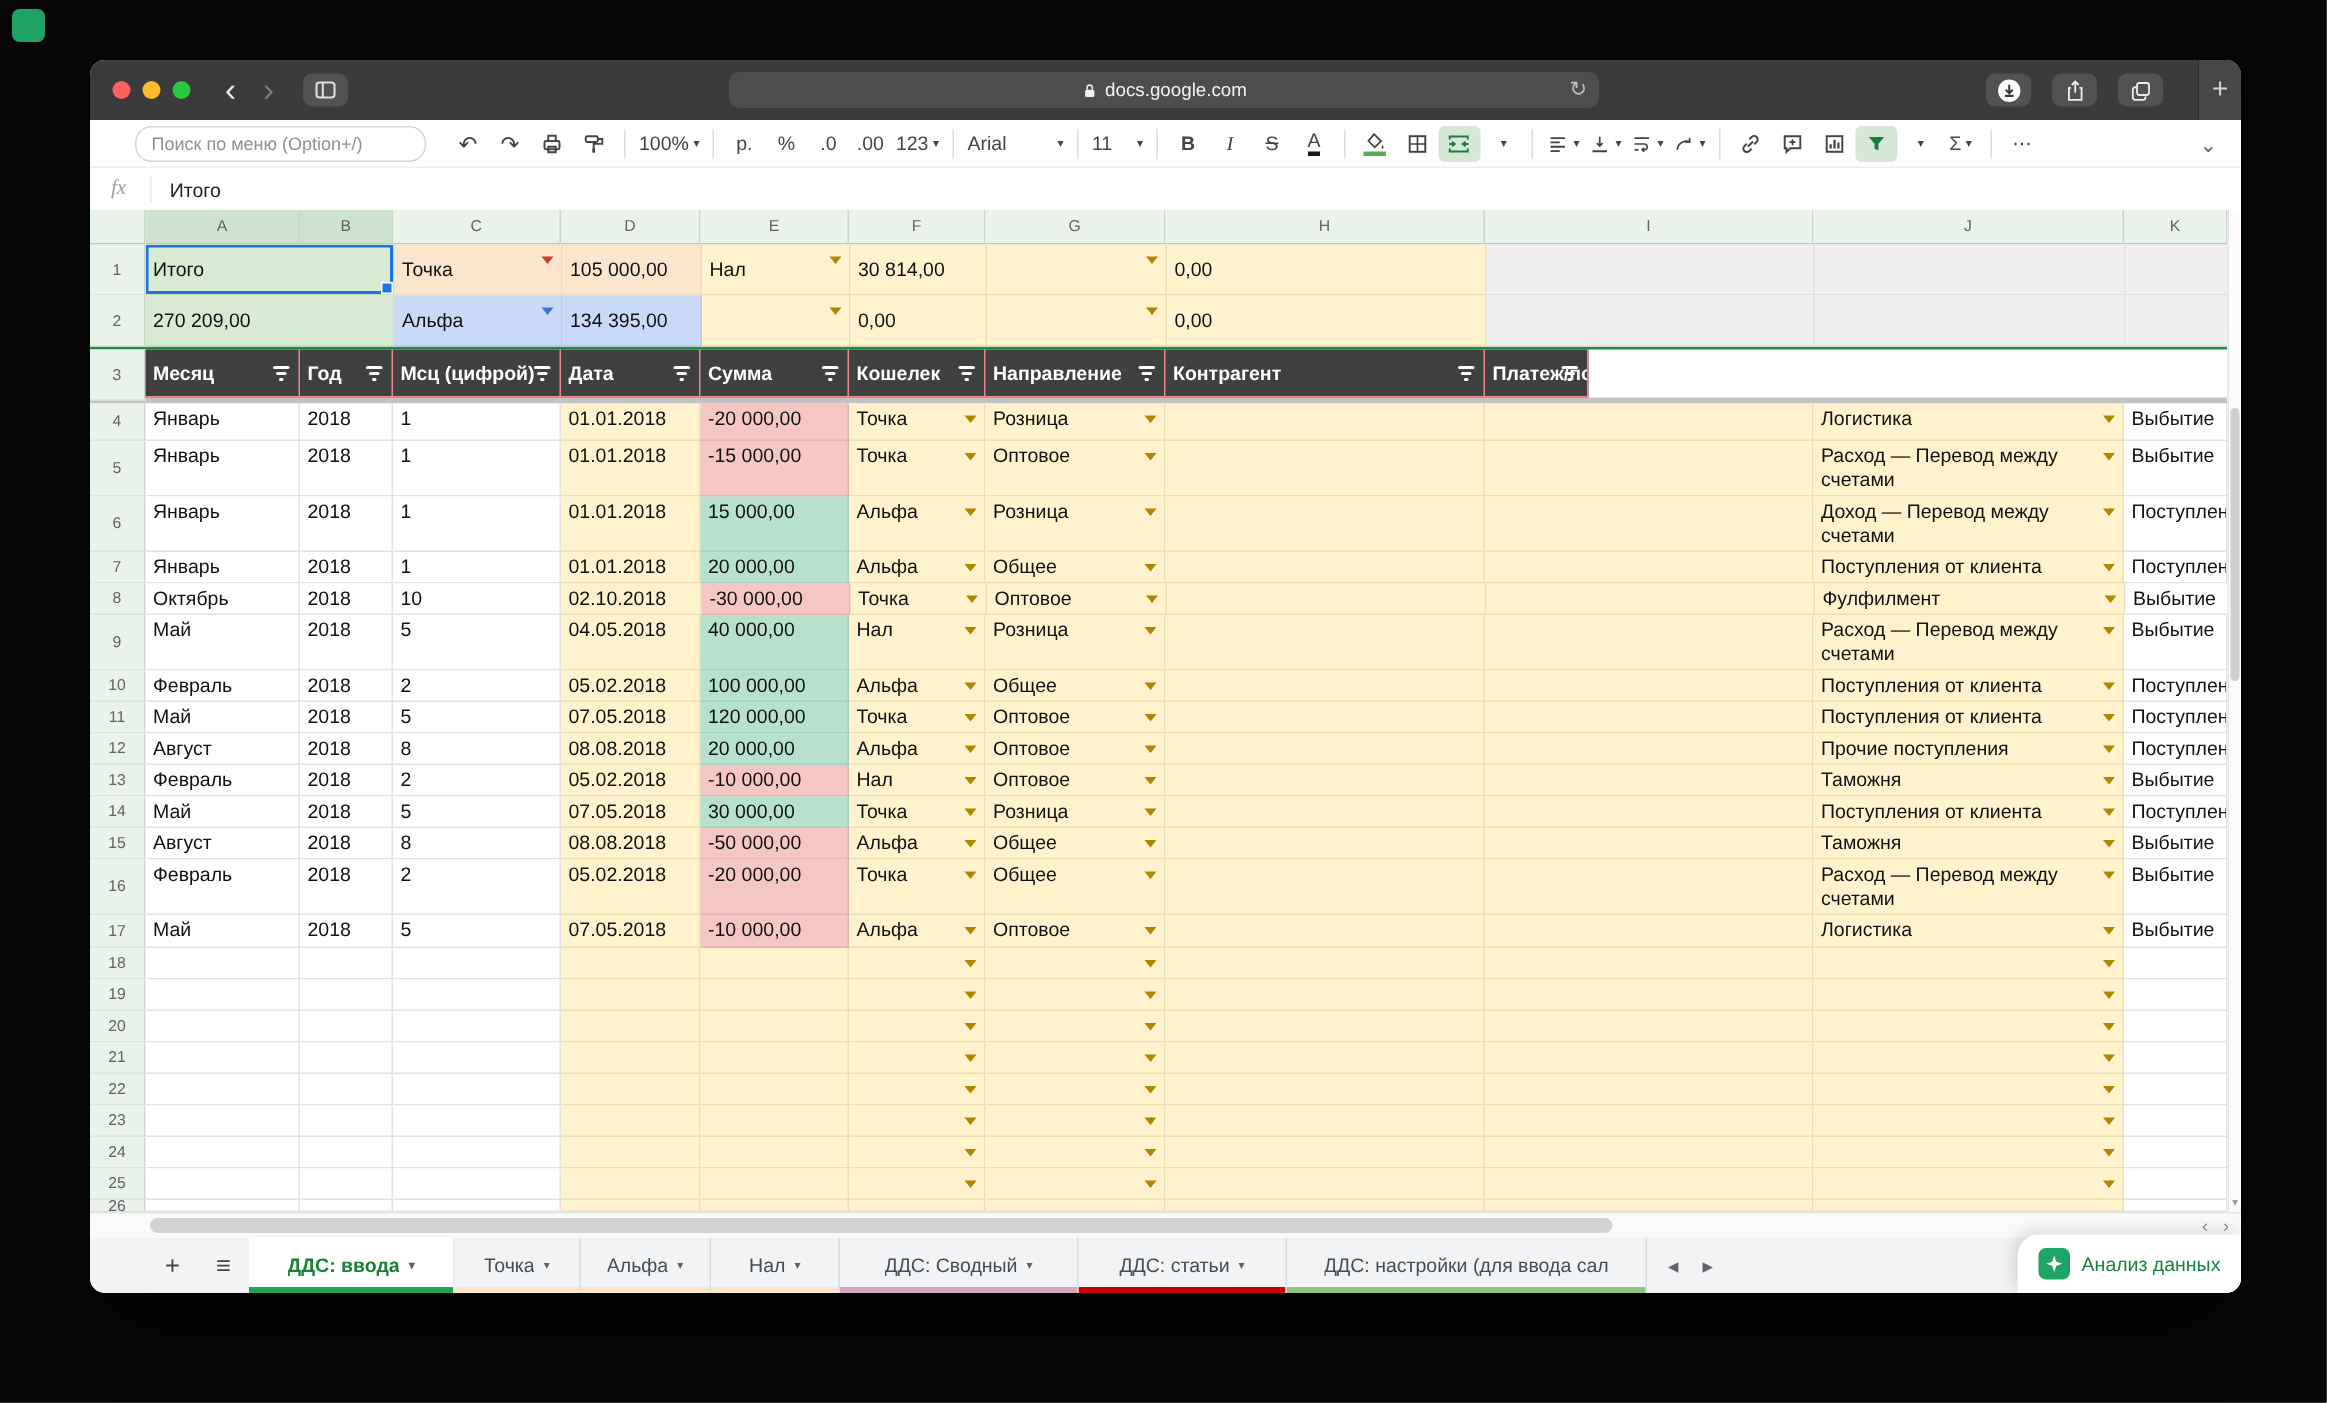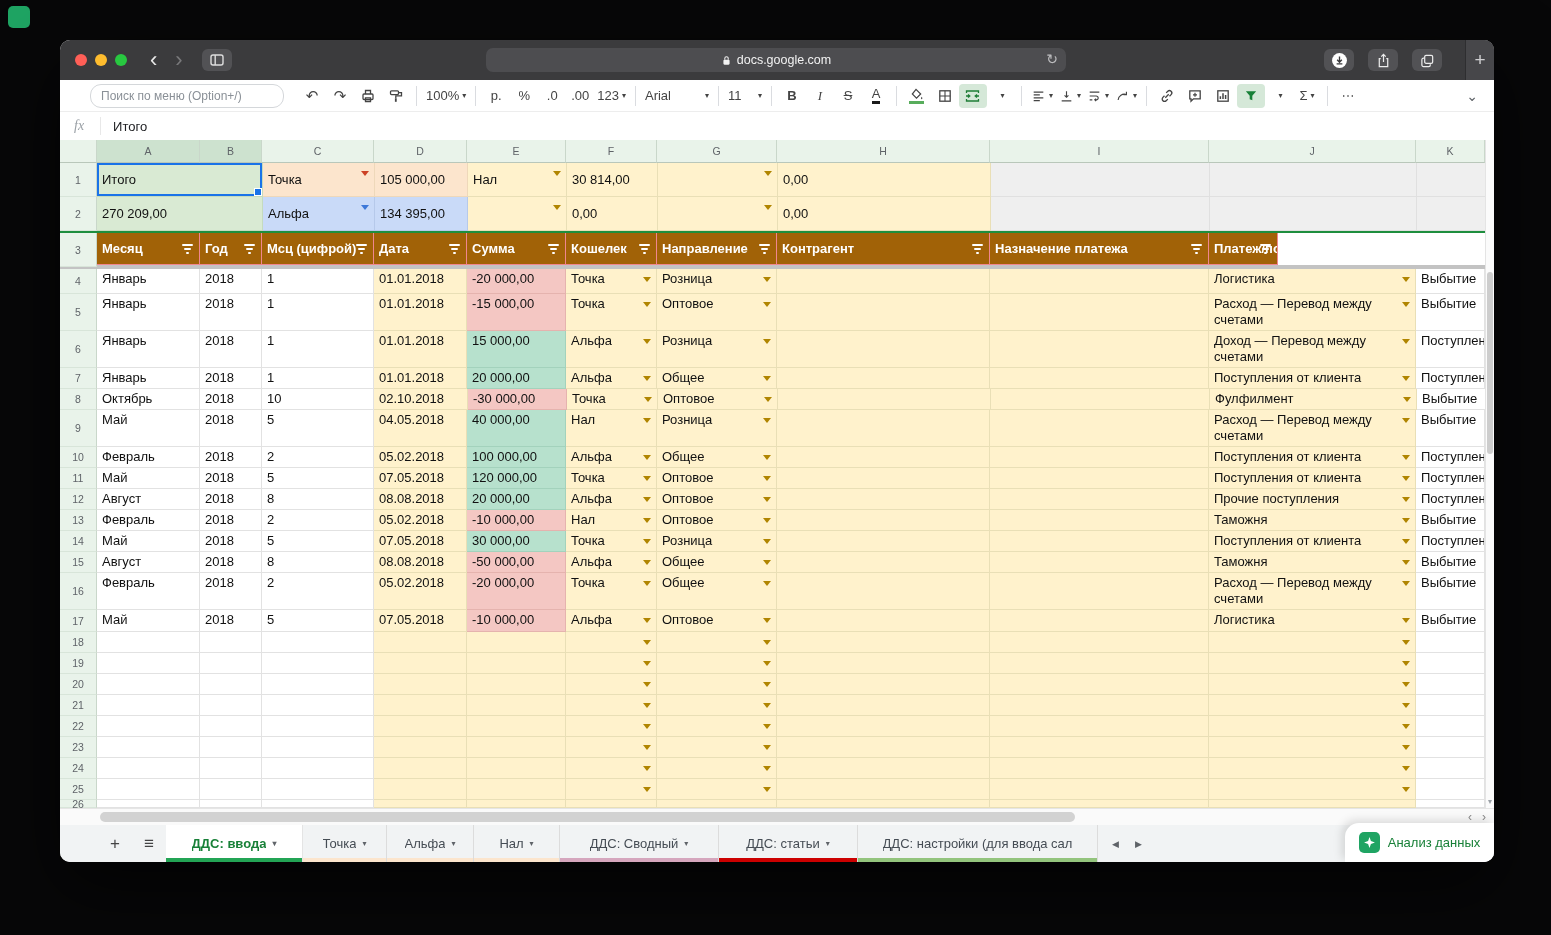--- a/index.html
+++ b/index.html
@@ -64,21 +64,21 @@
   .bg-gray{background:#efefef;border-color:#e0e0e0;}
   .bg-pos{background:#b7e1cd;border-color:#a3d2bc;}
   .bg-neg{background:#f4c7c3;border-color:#e5b3ae;}
   .cell.tall{line-height:29px;}
   .cell.art{white-space:normal;line-height:15.5px;padding-right:18px;}
   .dd{position:absolute;right:5px;top:8px;width:0;height:0;border-left:4px solid transparent;
     border-right:4px solid transparent;border-top:5px solid #b08500;}
   .dd-red{border-top-color:#cc4125;}
   .dd-blue{border-top-color:#3d78d8;}
   .hdrrow{border-top:2px solid #1e8e3e;box-sizing:border-box;}
-  .cell.hdr{background:#a16207;border-color:#f0868e;color:#fff;font-weight:bold;line-height:28px;padding-right:20px;}
+  .cell.hdr{background:#404040;border-color:#f0868e;color:#fff;font-weight:bold;line-height:28px;padding-right:20px;}
   .filt{position:absolute;right:6px;top:50%;margin-top:-5px;width:11px;height:10px;}
   .filt i{position:absolute;left:50%;background:#fff;height:2px;border-radius:1px;}
   .filt i:nth-child(1){top:0;width:11px;margin-left:-5.5px;}
   .filt i:nth-child(2){top:4px;width:7px;margin-left:-3.5px;}
   .filt i:nth-child(3){top:8px;width:3px;margin-left:-1.5px;}
   .frozensep{height:4px;background:#c3c3c3;}
   .selcell{box-shadow:inset 0 0 0 2px #1a73e8;}
   .handle{position:absolute;right:0;bottom:0;width:6px;height:6px;background:#1a73e8;border:1px solid #fff;}
   
   .vscroll{position:absolute;top:100px;right:0;width:9px;height:668px;background:#fbfbfb;border-left:1px solid #e4e4e4;box-sizing:border-box;}
@@ -368,25 +368,20 @@
               <i></i>
               <i></i>
               <i></i>
             </span></div>
           <div class="cell bg-white hdr" style="width: 120px;"><span class="ct">Направление</span><span class="filt">
               <i></i>
               <i></i>
               <i></i>
             </span></div>
           <div class="cell bg-white hdr" style="width: 213px;"><span class="ct">Контрагент</span><span class="filt">
-              <i></i>
-              <i></i>
-              <i></i>
-            </span></div>
-          <div class="cell bg-white hdr" style="width: 219px;"><span class="ct">Назначение платежа</span><span class="filt">
               <i></i>
               <i></i>
               <i></i>
             </span></div>
           <div class="cell bg-white hdr" style="width: 69px;"><span class="ct">Платеж/поступление</span><span class="filt">
               <i></i>
               <i></i>
               <i></i>
             </span></div>
         </div>

